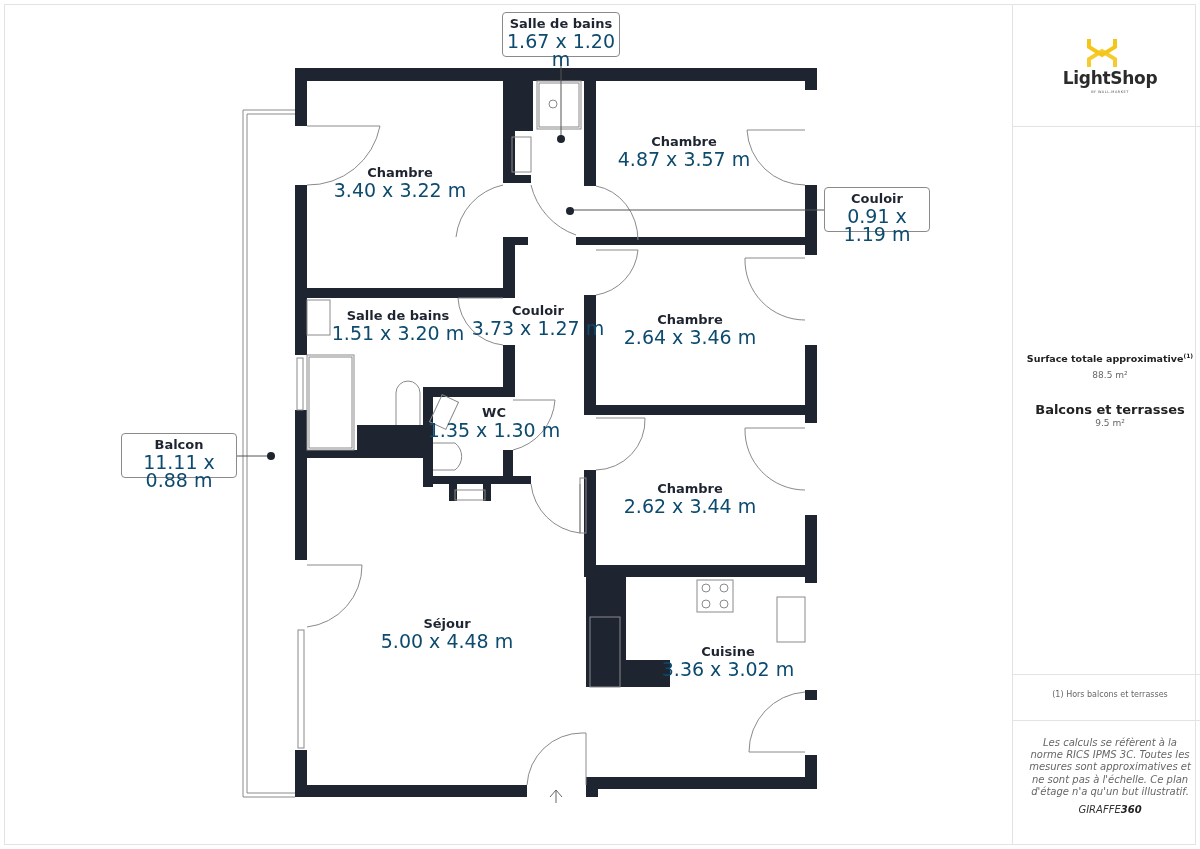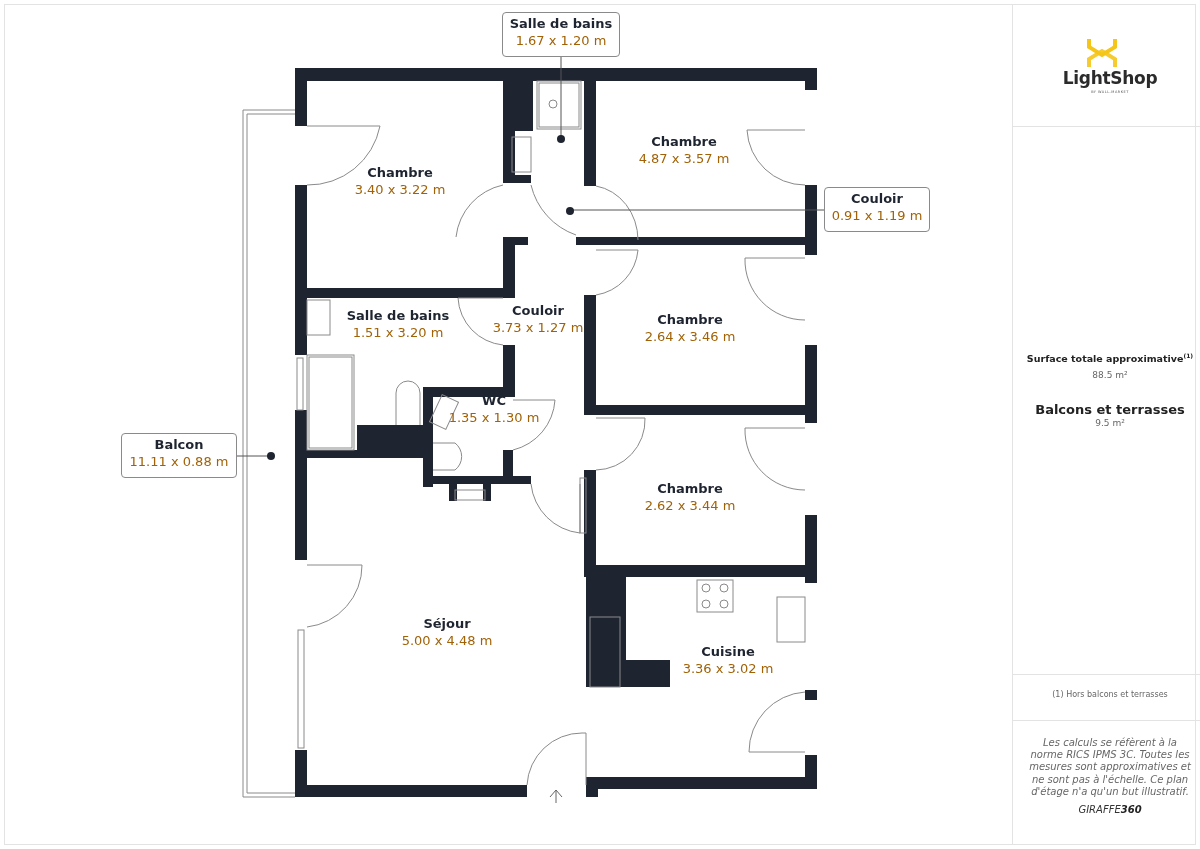--- a/index.html
+++ b/index.html
@@ -19,21 +19,21 @@
   .balc-title { position:absolute; left:0; right:0; top:276px; font-size:13px; font-weight:bold; color:#222; }
   .balc-val { position:absolute; left:0; right:0; top:292px; font-size:9px; color:#666; }
   .note-sec { top:670px; height:46px; }
   .note-text { position:absolute; left:0; right:0; top:16px; font-size:8px; color:#666; }
   .disc-sec { top:716px; height:125px; border-bottom:none; }
   .disc-text { position:absolute; left:14px; right:14px; top:17px; font-size:10px; line-height:12.2px; color:#666;font-style:italic; }
   .brand { position:absolute; left:0; right:0; top:84px; font-size:10px; color:#333;font-style:italic; }
   .brand b { color:#222; }
   .label { position:absolute; text-align:center; white-space:nowrap; transform:translateX(-50%); }
   .lbl-name { font-size:13px; font-weight:bold; color:#1e2430; line-height:17px; }
-  .lbl-dim { font-size:13px; color:#a16207; line-height:18px; }
+  .lbl-dim { font-size:19px; color:#0c4a6e; line-height:18px; }
   .callout { position:absolute; border:1px solid #8a8a8a; border-radius:4px; background:#fff; text-align:center; box-sizing:border-box; padding-top:2px; }
 </style>
 </head>
 <body>
 
 <div class="frame"></div>
 
 <svg class="plan" width="1012" height="849" viewBox="0 0 1012 849" xmlns="http://www.w3.org/2000/svg">
   <g fill="#1e2430">
 
@@ -176,21 +176,21 @@
   <div class="lbl-dim">1.51 x 3.20 m</div>
 </div>
 <div class="label" style="left:538px;top:302px;">
   <div class="lbl-name">Couloir</div>
   <div class="lbl-dim">3.73 x 1.27 m</div>
 </div>
 <div class="label" style="left:690px;top:311px;">
   <div class="lbl-name">Chambre</div>
   <div class="lbl-dim">2.64 x 3.46 m</div>
 </div>
-<div class="label" style="left:494px;top:392px;">
+<div class="label" style="left:494px;top:404px;">
   <div class="lbl-name">WC</div>
   <div class="lbl-dim">1.35 x 1.30 m</div>
 </div>
 <div class="label" style="left:690px;top:480px;">
   <div class="lbl-name">Chambre</div>
   <div class="lbl-dim">2.62 x 3.44 m</div>
 </div>
 <div class="label" style="left:447px;top:615px;">
   <div class="lbl-name">Séjour</div>
   <div class="lbl-dim">5.00 x 4.48 m</div>

